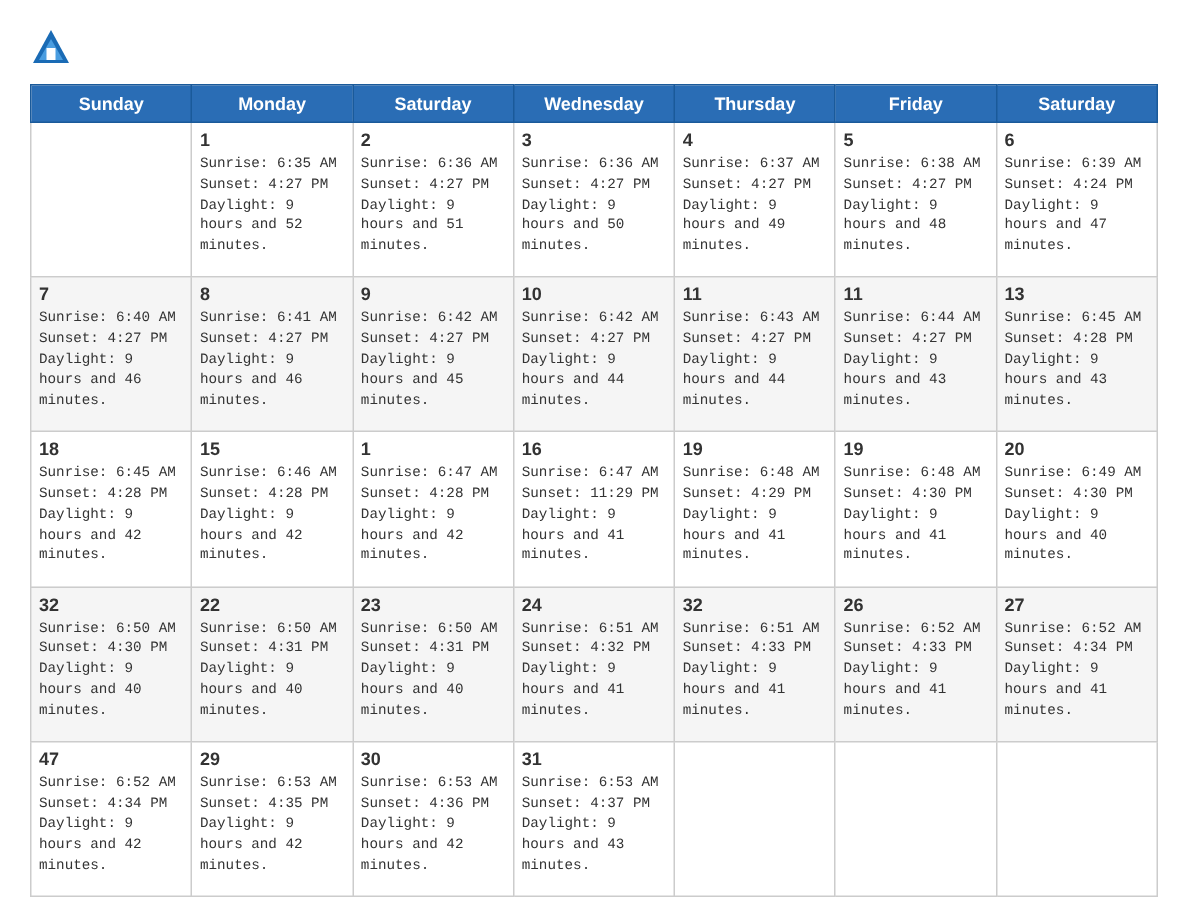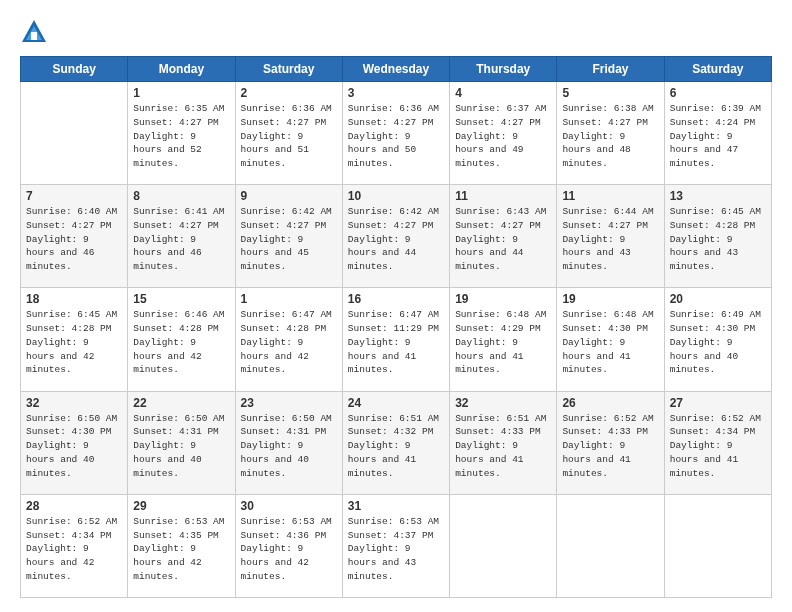--- a/index.html
+++ b/index.html
@@ -328,21 +328,21 @@
           <td>
             <span class="day-num">27</span>
             <div class="day-info">Sunrise: 6:52 AM
 Sunset: 4:34 PM
 Daylight: 9 hours
 and 41 minutes.</div>
           </td>
         </tr>
         <tr>
           <td>
-            <span class="day-num">28</span>
+            <span class="day-num">47</span>
             <div class="day-info">Sunrise: 6:52 AM
 Sunset: 4:34 PM
 Daylight: 9 hours
 and 42 minutes.</div>
           </td>
           <td>
             <span class="day-num">29</span>
             <div class="day-info">Sunrise: 6:53 AM
 Sunset: 4:35 PM
 Daylight: 9 hours

